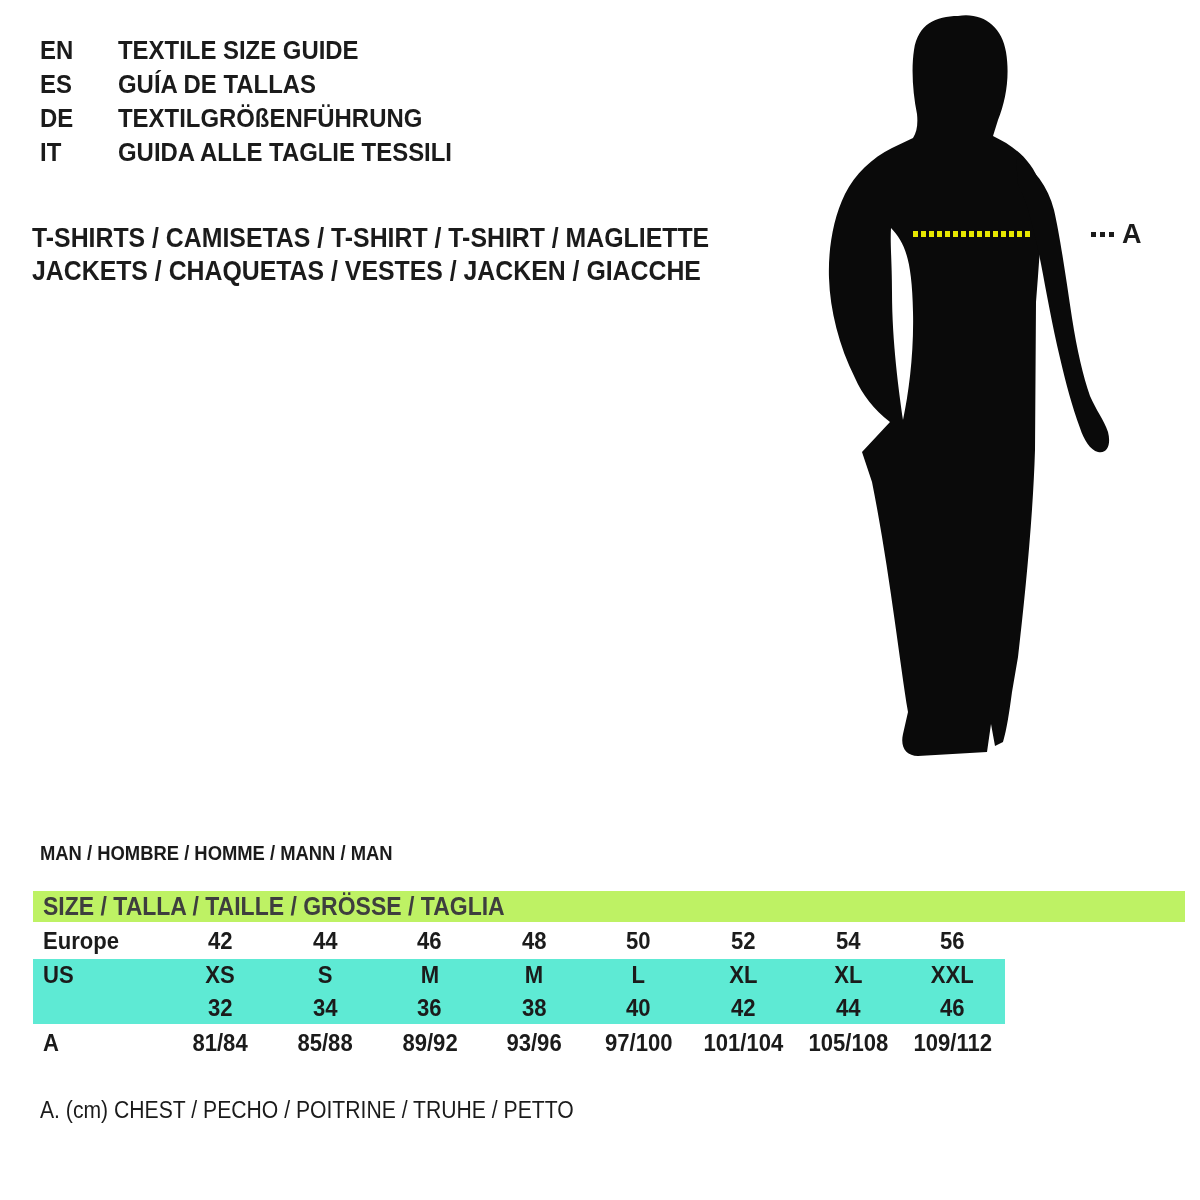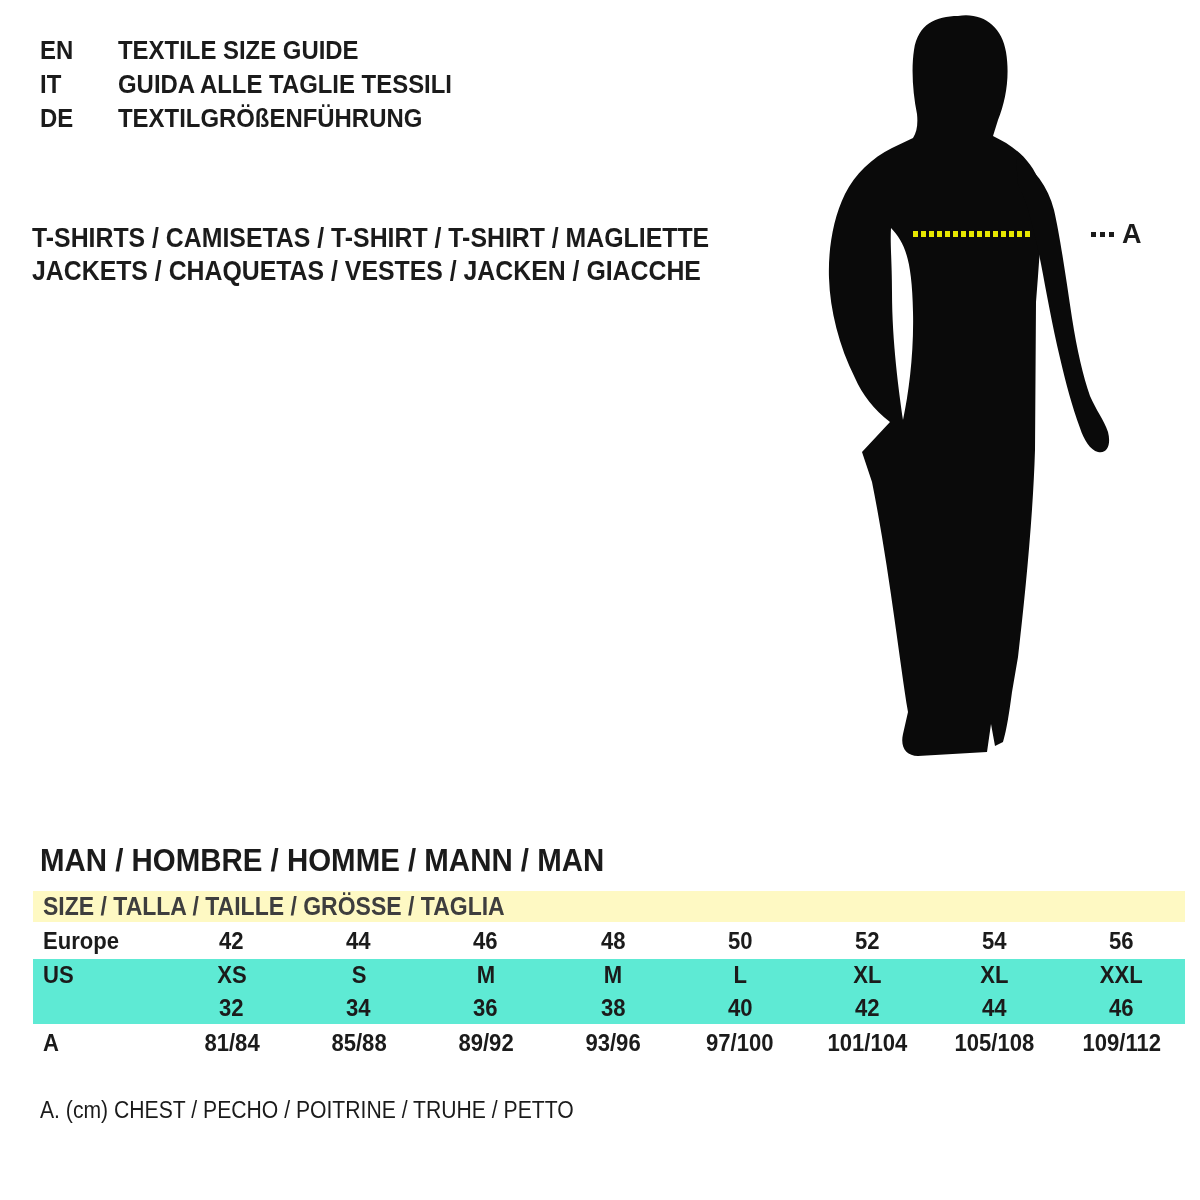--- a/index.html
+++ b/index.html
@@ -30,29 +30,29 @@
   }
   .measure-dashes {
     position:absolute; left:1091px; top:232px; width:26px; height:5px;
     background:repeating-linear-gradient(90deg, #1b1b1b 0 5px, transparent 5px 9px);
   }
   .measure-letter {
     position:absolute; left:1122px; top:219px; font-weight:bold; font-size:27px;
   }
 
   
-  .section-title { position:absolute; left:40px; top:842px; font-weight:bold; font-size:32px; }
+  .section-title { position:absolute; left:40px; top:842px; font-weight:bold; font-size:20px; }
 
   
   .table-header {
     position:absolute; left:33px; top:891px; width:1152px; height:31px;
-    background:#fef9c3; display:flex; align-items:center;
+    background:#bef264; display:flex; align-items:center;
     font-weight:bold; font-size:25px; color:#3e3e3e; padding-left:10px;
   }
-  .size-table { position:absolute; left:33px; top:922px; width:1152px; }
+  .size-table { position:absolute; left:33px; top:922px; width:972px; }
   .trow { display:flex; align-items:center; font-weight:bold; font-size:24px; }
   .trow.shaded { background:#5eead4; }
   .trow:nth-child(1) { height:37px; }
   .trow:nth-child(2) { height:32px; }
   .trow:nth-child(3) { height:33px; }
   .trow:nth-child(4) { height:37px; }
   .tlabel { width:135px; flex:0 0 135px; padding-left:10px; }
   .tcell { flex:1; text-align:center; }
 
   
@@ -60,26 +60,30 @@
 </style>
 </head>
 <body>
 
 <div class="lang-block">
   <div class="lang-row">
     <span class="lang-code"><span class="cx">EN</span></span>
     <span class="cx">TEXTILE SIZE GUIDE</span>
   </div>
   <div class="lang-row">
+    <span class="lang-code"><span class="cx">ES</span></span>
+    <span class="cx">GUÍA DE TALLAS</span>
+  </div>
+  <div class="lang-row">
+    <span class="lang-code"><span class="cx">DE</span></span>
+    <span class="cx">TEXTILGRÖßENFÜHRUNG</span>
+  </div>
+  <div class="lang-row">
     <span class="lang-code"><span class="cx">IT</span></span>
     <span class="cx">GUIDA ALLE TAGLIE TESSILI</span>
-  </div>
-  <div class="lang-row">
-    <span class="lang-code"><span class="cx">DE</span></span>
-    <span class="cx">TEXTILGRÖßENFÜHRUNG</span>
   </div>
 </div>
 
 <div class="cat-block">
   <div class="cat-line">
       <span class="cx">T-SHIRTS / CAMISETAS / T-SHIRT / T-SHIRT / MAGLIETTE</span>
     </div>
   <div class="cat-line">
       <span class="cx">JACKETS / CHAQUETAS / VESTES / JACKEN / GIACCHE</span>
     </div>

